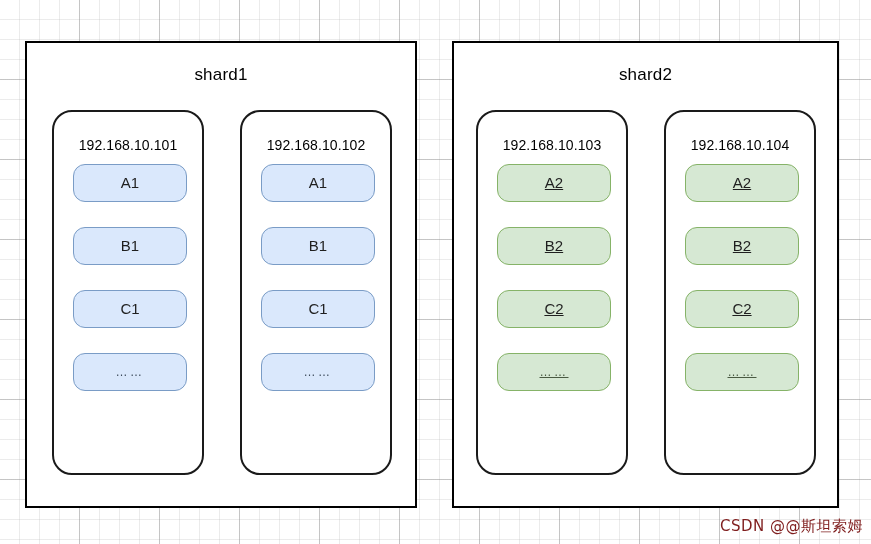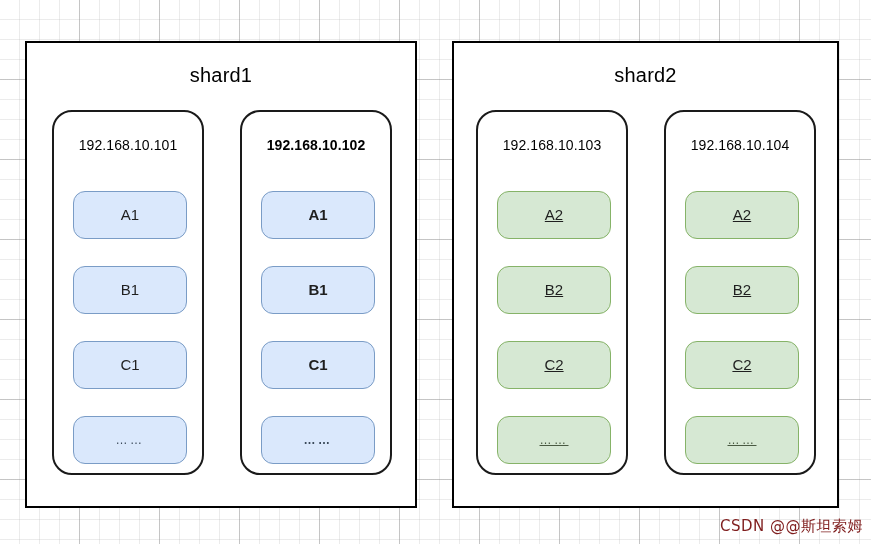--- a/index.html
+++ b/index.html
@@ -46,39 +46,39 @@
   }
   #shard-1 { left: 25px;  top: 41px; width: 392px; height: 467px; }
   #shard-2 { left: 452px; top: 41px; width: 387px; height: 467px; padding-left: 12px; }
 
   .shard-title {
     position: absolute;
     left: 0;
     top: 22px;
     width: 100%;
     text-align: center;
-    font-size: 20px;
+    font-size: 17px;
     line-height: 20px;
     color: #000000;
     letter-spacing: 0.2px;
   }
 
   
   .host {
     position: absolute;
     box-sizing: border-box;
     top: 67px;
     width: 152px;
     height: 365px;
     background: #ffffff;
     border: 2px solid #1a1a1a;
     border-radius: 20px;
   }
   #shard-1 .host.host-a { left: 25px; }
-  #shard-1 .host.host-b { left: 213px; font-weight: bold; }
+  #shard-1 .host.host-b { left: 213px; }
   #shard-2 .host.host-a { left: 22px; }
   #shard-2 .host.host-b { left: 210px; }
 
   .host-ip {
     position: absolute;
     left: 0;
     top: 25px;
     width: 100%;
     text-align: center;
     font-size: 14px;
@@ -90,32 +90,31 @@
   
   .box-stack {
     position: absolute;
     left: 19px;
     top: 52px;
     width: 114px;
   }
   .data-box {
     box-sizing: border-box;
     width: 114px;
-    height: 48px;
+    height: 38px;
     border-radius: 12px;
     border-width: 1px;
     border-style: solid;
     display: flex;
     align-items: center;
     justify-content: center;
     font-size: 15px;
     line-height: 18px;
     color: #1f1f1f;
     margin-bottom: 25px;
-    margin-top: 27px;
   }
   .data-box:last-child { margin-bottom: 0; }
 
   .data-box.blue  { background: #dae8fc; border-color: #7a9cc6; }
   .data-box.green { background: #d6e8d3; border-color: #86b368; text-decoration: underline; }
 
   .data-box.ellipsis {
     font-size: 12px;
     letter-spacing: 2.5px;
     color: #3b4a5a;

